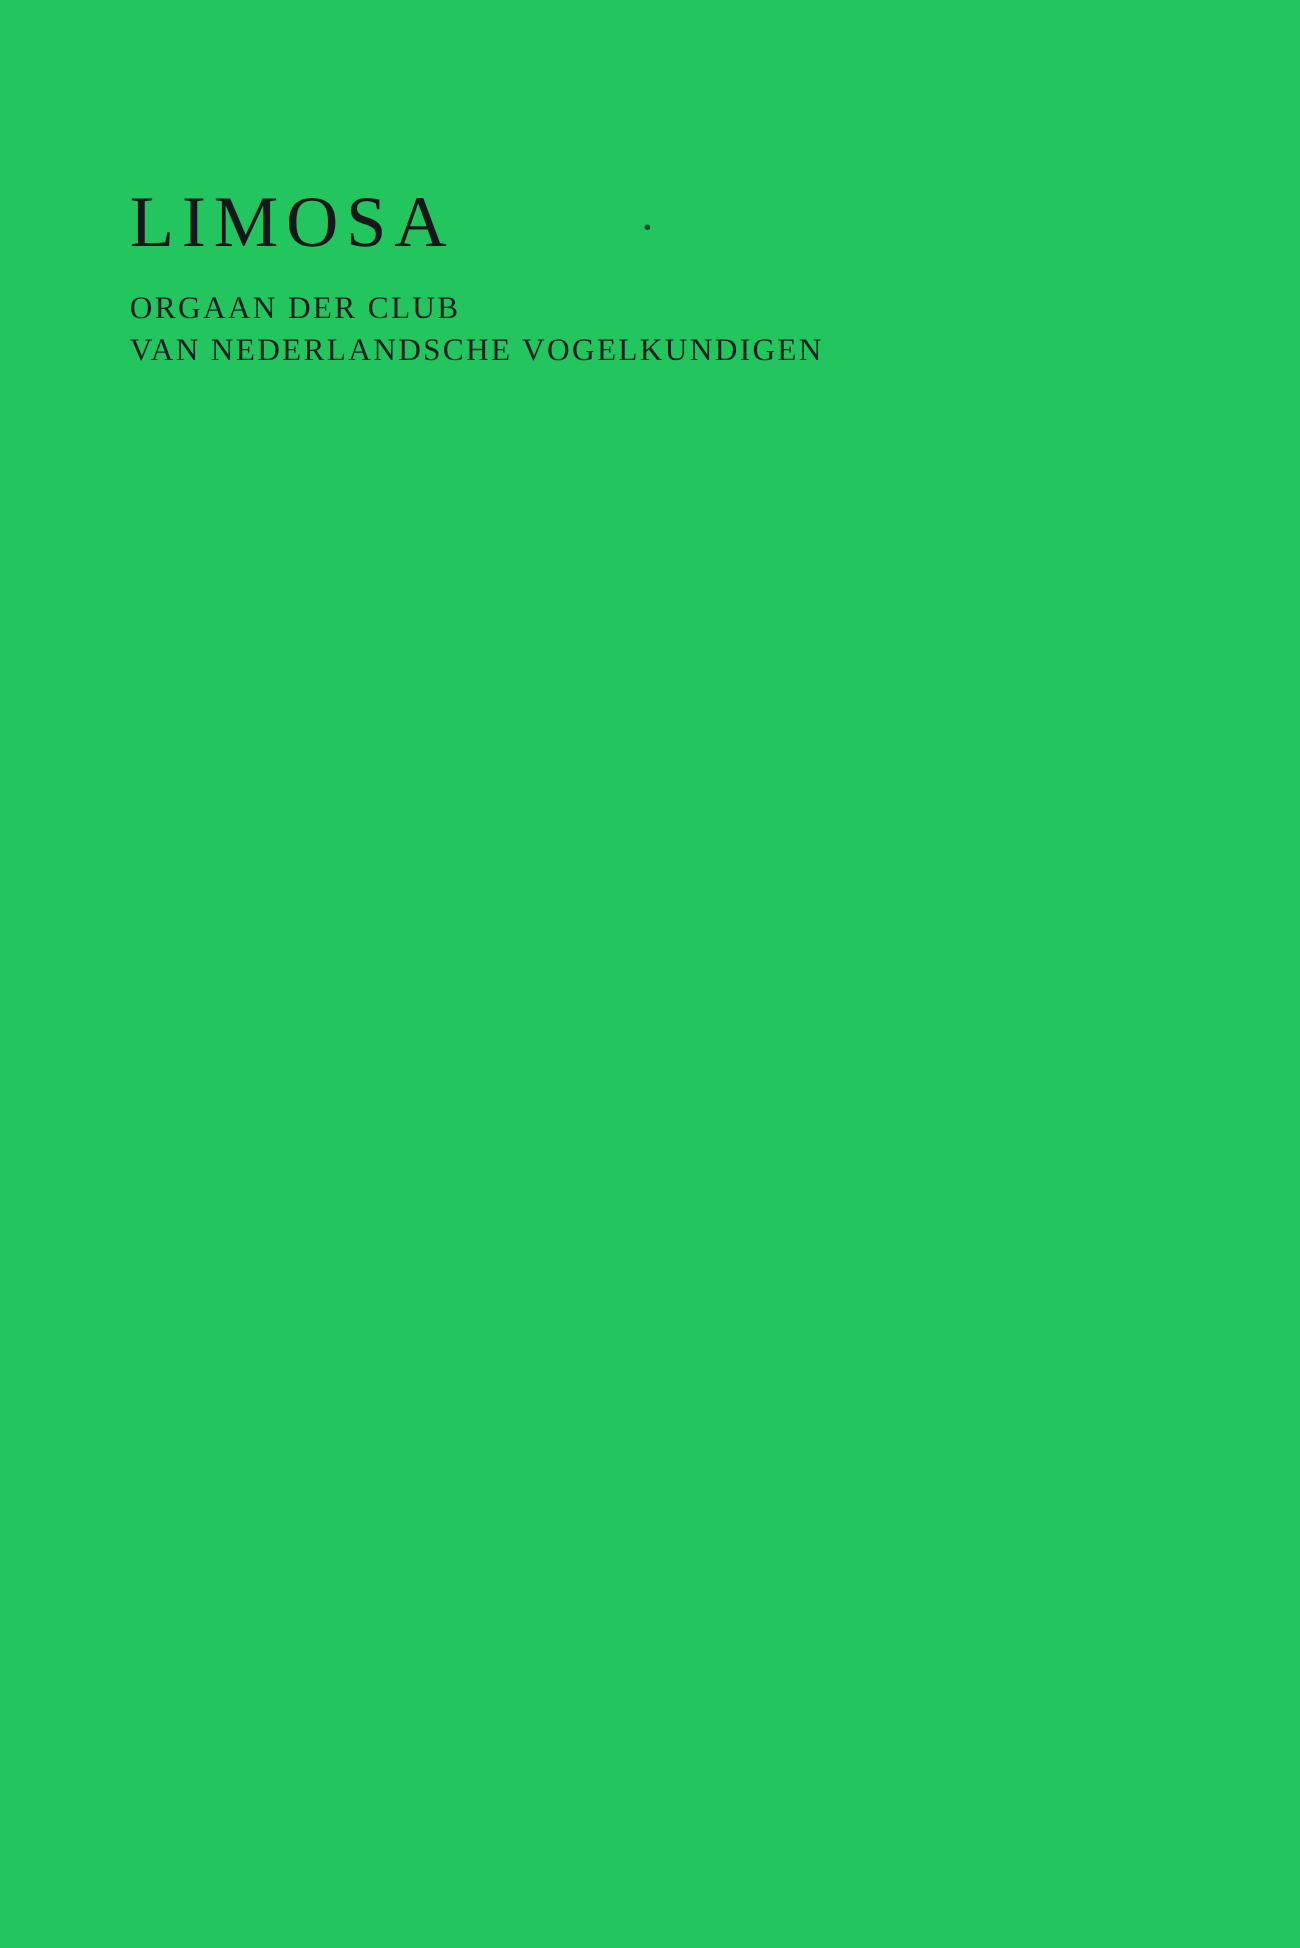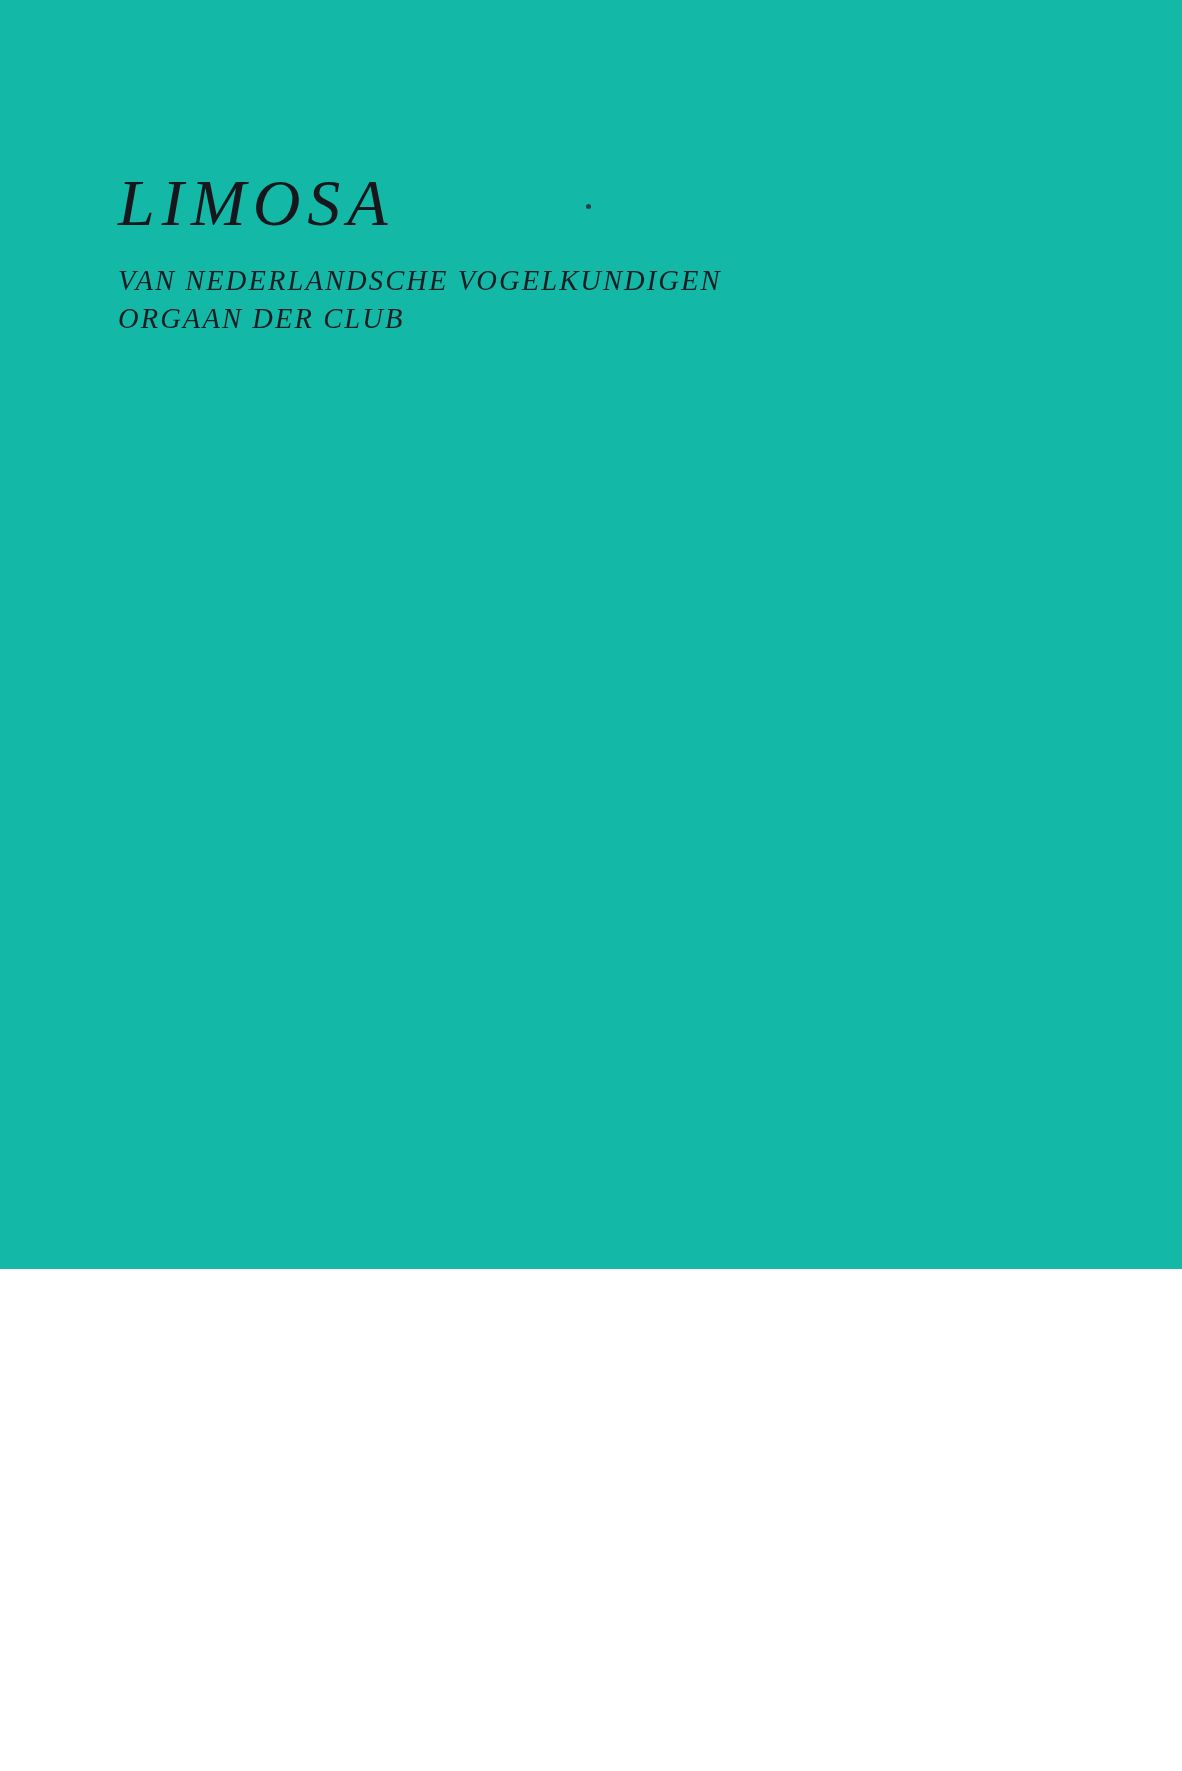--- a/index.html
+++ b/index.html
@@ -3,25 +3,24 @@
 <meta charset="utf-8">
 <style>
   html, body {
     margin: 0;
     padding: 0;
     background: #ffffff;
   }
   .page {
     position: relative;
     width: 1182px;
-    height: 1269px;
-    background: #14b8a6;
+    height: 1771px;
+    background: #22c55e;
     overflow: hidden;
     font-family: "Liberation Serif", serif;
-    font-style: italic;
   }
   .masthead {
     position: absolute;
     left: 118px;
     top: 170px;
     width: 900px;
   }
   .journal-title {
     font-family: "Liberation Serif", serif;
     font-size: 66px;
@@ -65,22 +64,22 @@
 </style>
 </head>
 <body>
 
 <div class="page">
 
   <div class="masthead">
     <h1 class="journal-title">LIMOSA</h1>
 
     <div class="subtitle-block">
+      <p class="subtitle-line">ORGAAN DER CLUB</p>
       <p class="subtitle-line">VAN NEDERLANDSCHE VOGELKUNDIGEN</p>
-      <p class="subtitle-line">ORGAAN DER CLUB</p>
     </div>
   </div>
 
   <div class="ink-dot"></div>
 
   <div class="page-body"></div>
 
 </div>
 
 </body></html>

